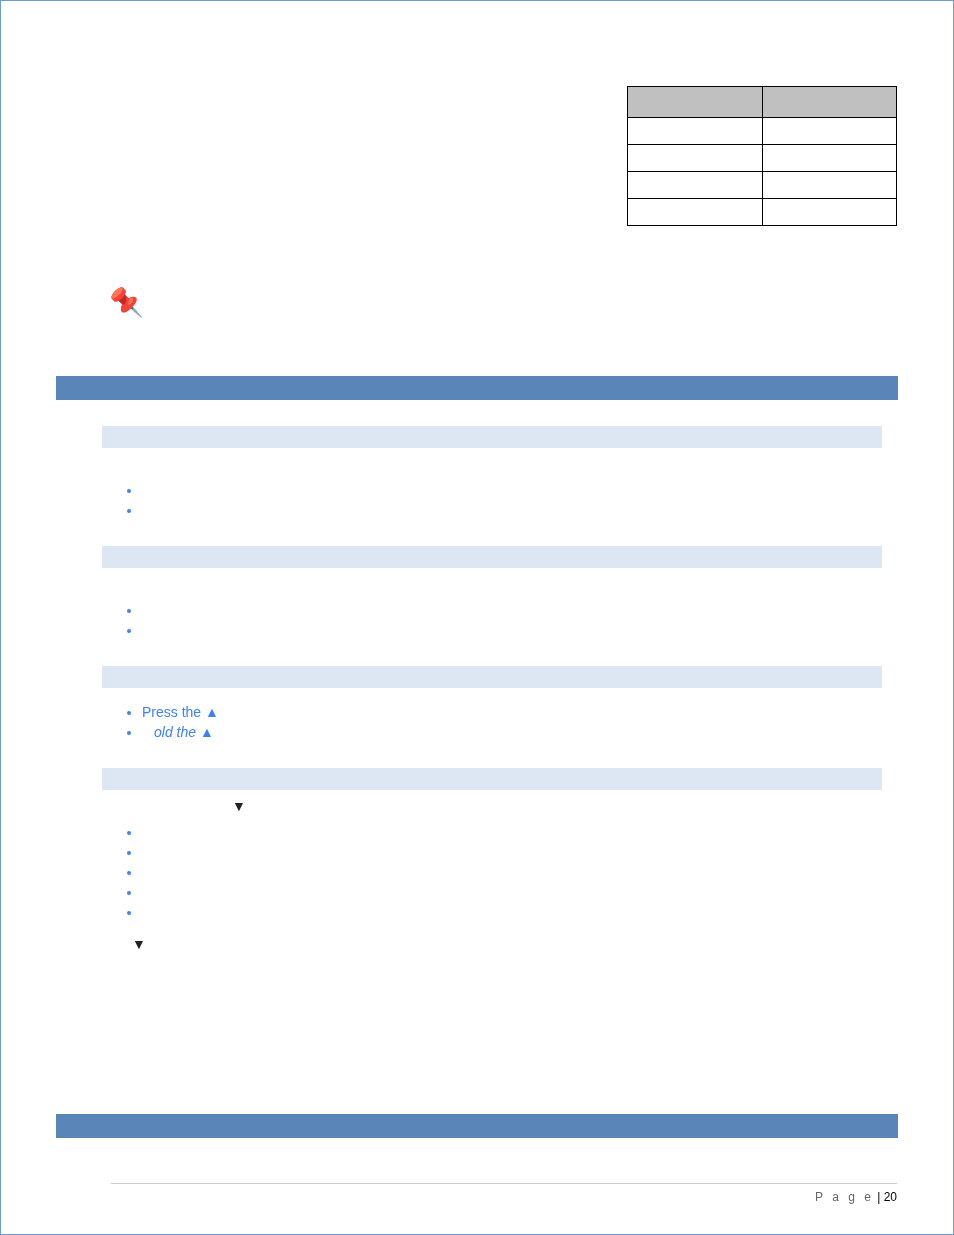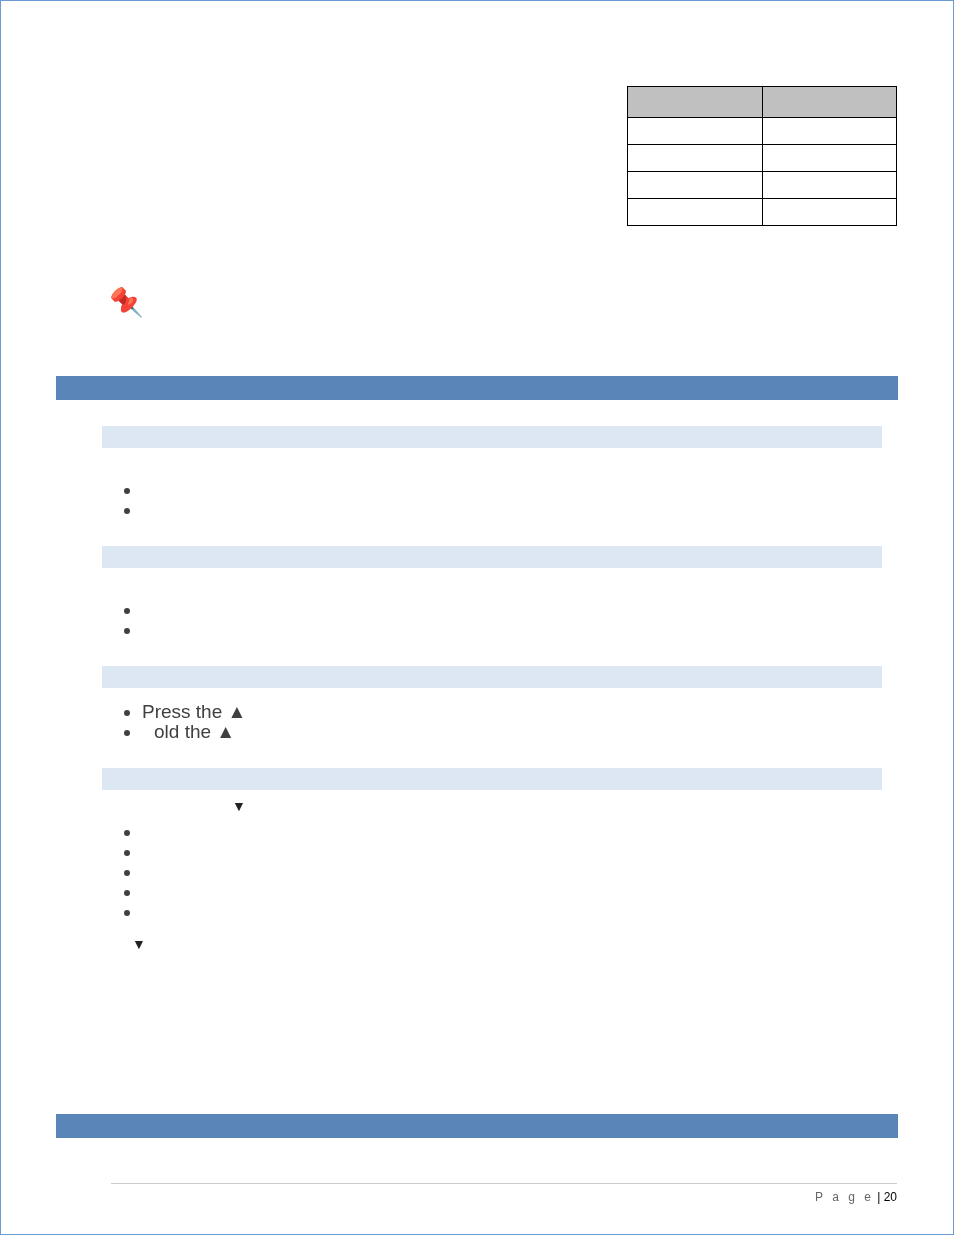--- a/index.html
+++ b/index.html
@@ -65,23 +65,23 @@
     color:#222;
     margin:8px 0 0 0;
     min-height:18px;
   }
   ul.bul{
     list-style:disc;
     margin:6px 0 0 10px;
     padding-left:30px;
   }
   ul.bul li{
-    font-size:19px;
+    font-size:14px;
     line-height:20px;
-    color:#404040;
+    color:#3b82f6;
     min-height:18px;
   }
   .footer{
     position:absolute;
     bottom:30px;
     right:56px;
     font-size:12px;
     color:#666;
     letter-spacing:3px;
   }
@@ -144,21 +144,21 @@
     <div class="sub-bar"></div>
     <div class="para"></div>
     <ul class="bul">
       <li></li>
       <li></li>
     </ul>
 
     <div class="sub-bar"></div>
     <ul class="bul" style="margin-top:14px;">
       <li>Press the ▲</li>
-      <li style="padding-left:12px;">old the ▲</li>
+      <li style="padding-left:12px;font-style:italic;">old the ▲</li>
     </ul>
 
     <div class="sub-bar"></div>
     <div class="para" style="padding-left:130px;">
       <span>▼</span>
     </div>
     <ul class="bul">
       <li></li>
       <li></li>
       <li></li>

